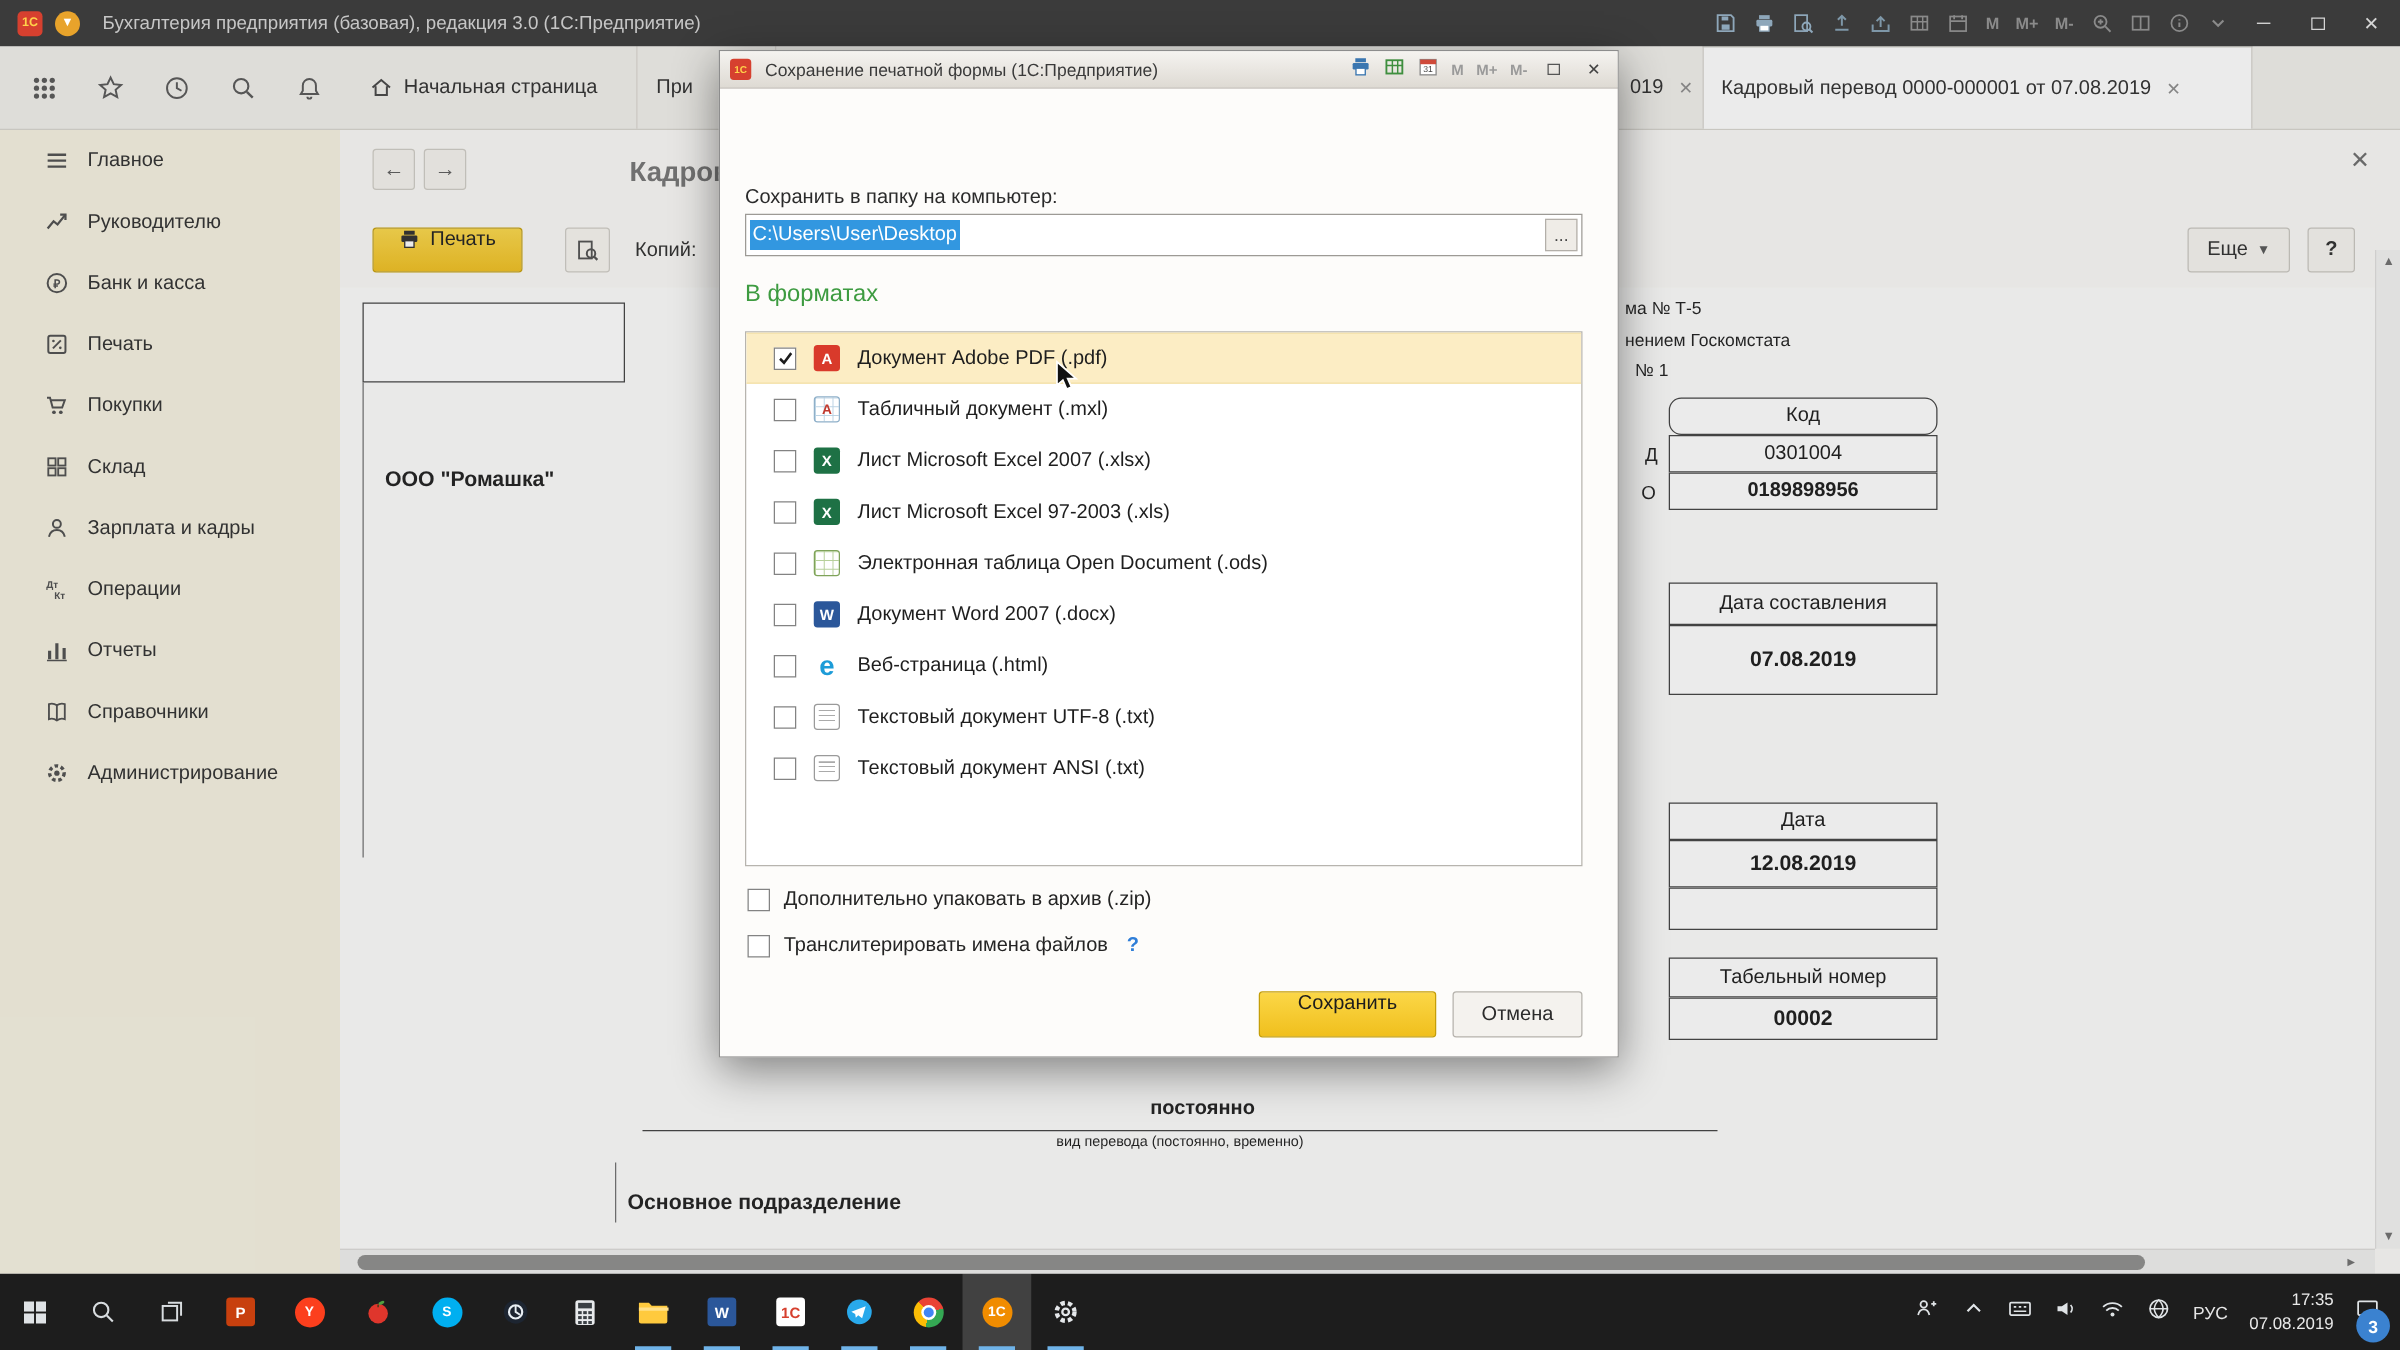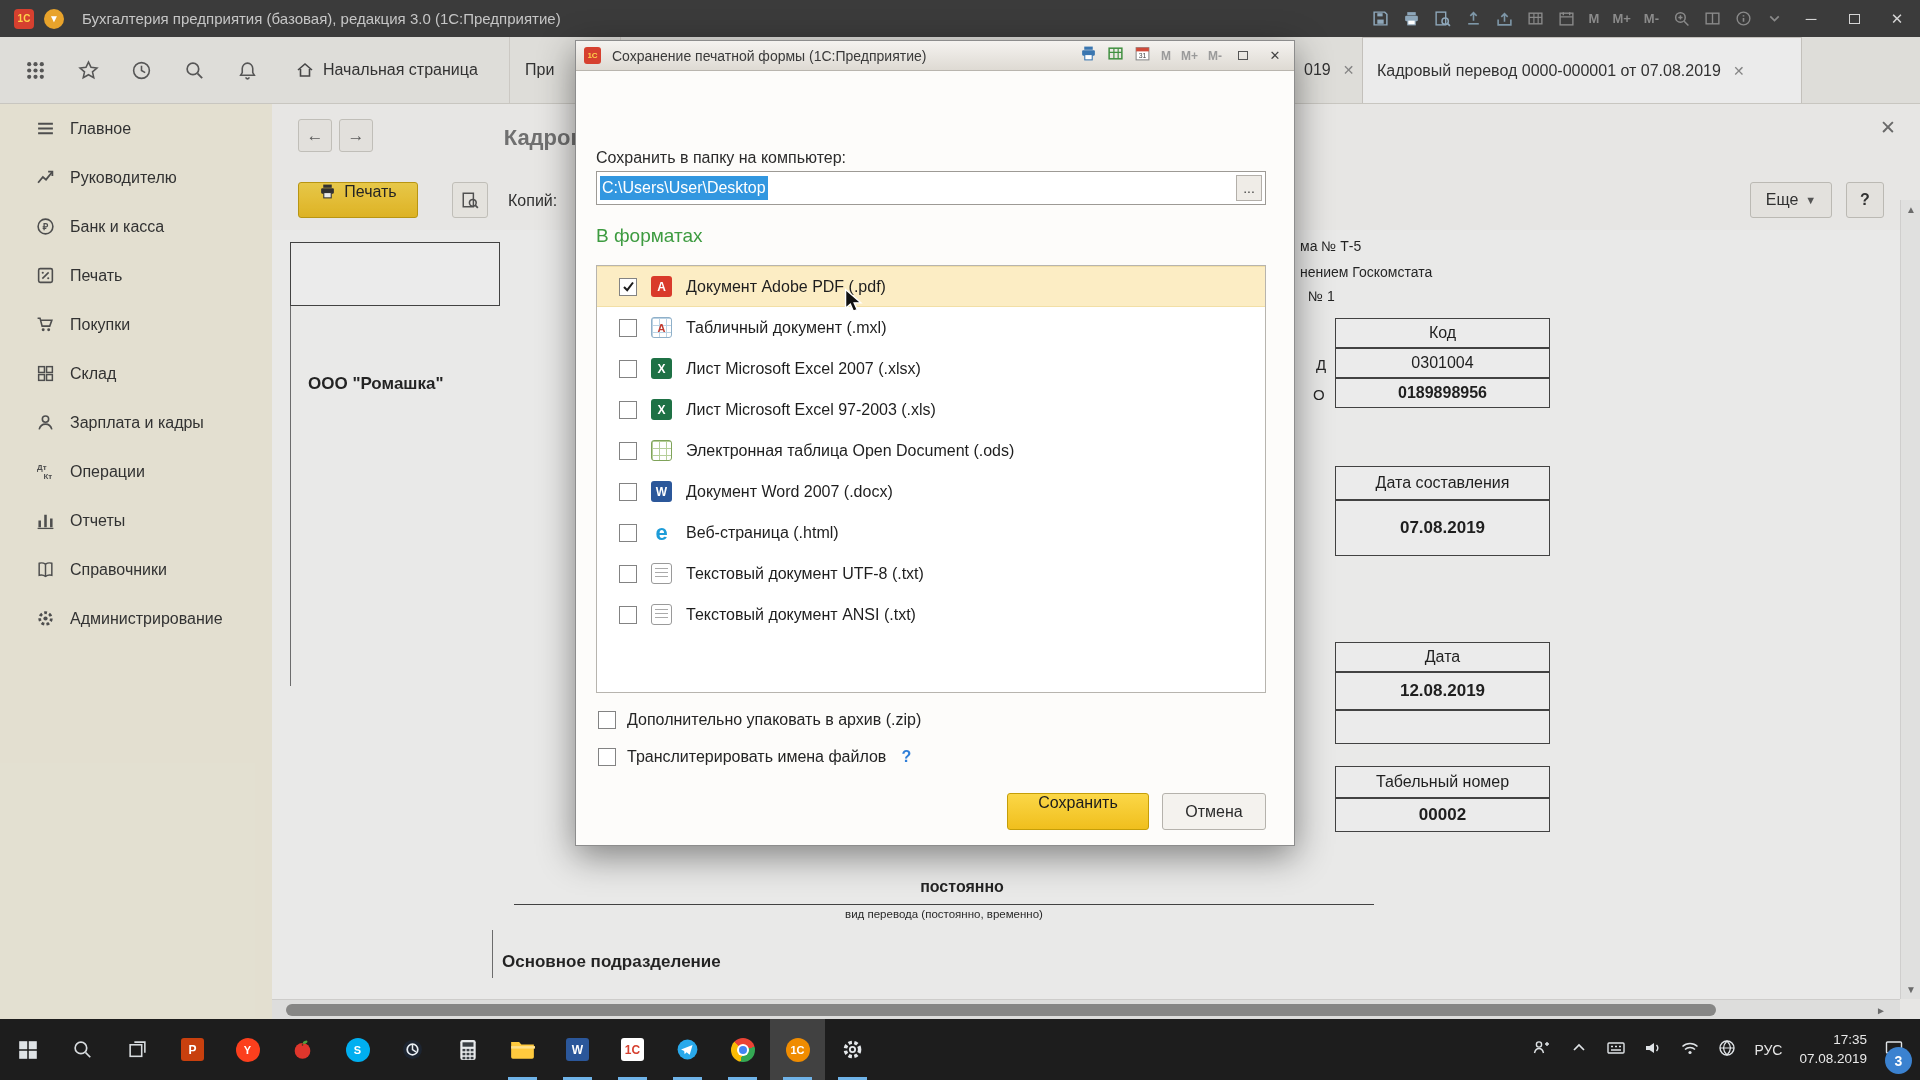--- a/index.html
+++ b/index.html
@@ -412,21 +412,21 @@
     <div class="page">
 
       <div class="pv-cell" style="left:18px;top:12px;width:210px;height:64px;"></div>
       <div class="vline" style="left:18px;top:76px;height:380px;"></div>
       <div class="pv-text b" style="left:36px;top:144px;font-size:17px;">ООО "Ромашка"</div>
 
       <div class="pv-text" style="left:1028px;top:8px;">ма № Т-5</div>
       <div class="pv-text" style="left:1028px;top:34px;">нением Госкомстата</div>
       <div class="pv-text" style="left:1036px;top:58px;">№ 1</div>
 
-      <div class="pv-cell" style="left:1063px;top:88px;width:215px;height:30px;">Код</div>
+      <div class="pv-cell" style="left:1063px;top:88px;width:215px;height:30px;border-radius:10px;">Код</div>
       <div class="pv-cell" style="left:1063px;top:118px;width:215px;height:30px;">0301004</div>
       <div class="pv-cell b" style="left:1063px;top:148px;width:215px;height:30px;">0189898956</div>
       <div class="pv-text" style="left:1044px;top:126px;font-size:15px;">Д</div>
       <div class="pv-text" style="left:1041px;top:156px;font-size:15px;">О</div>
 
       <div class="pv-cell" style="left:1063px;top:236px;width:215px;height:34px;">Дата составления</div>
       <div class="pv-cell b" style="left:1063px;top:270px;width:215px;height:56px;font-size:17px;">07.08.2019</div>
 
       <div class="pv-cell" style="left:1063px;top:412px;width:215px;height:30px;">Дата</div>
       <div class="pv-cell b" style="left:1063px;top:442px;width:215px;height:38px;font-size:17px;">12.08.2019</div>

